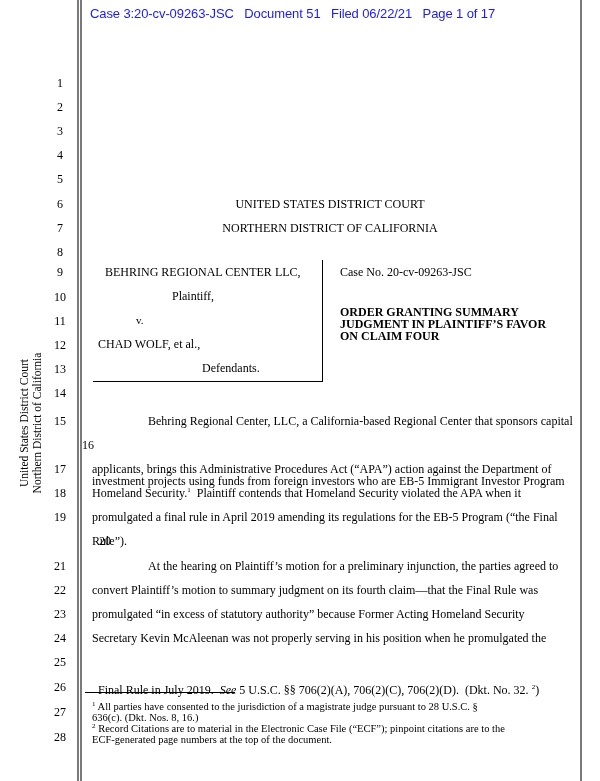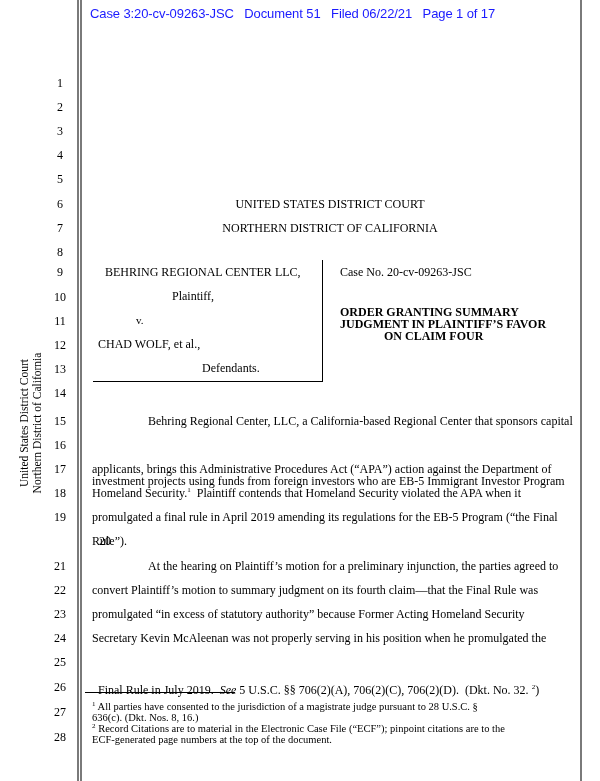--- a/index.html
+++ b/index.html
@@ -56,21 +56,21 @@
     <div class="ln" style="top: 197px;">6</div>
     <div class="ln" style="top: 221px;">7</div>
     <div class="ln" style="top: 245px;">8</div>
     <div class="ln" style="top: 265px;">9</div>
     <div class="ln" style="top: 290px;">10</div>
     <div class="ln" style="top: 314px;">11</div>
     <div class="ln" style="top: 338px;">12</div>
     <div class="ln" style="top: 362px;">13</div>
     <div class="ln" style="top: 386px;">14</div>
     <div class="ln" style="top: 414px;">15</div>
-    <div class="ln" style="top: 438px;">16</div>
+    <div class="ln" style="top: 438px; margin-left: 28px;">16</div>
     <div class="ln" style="top: 462px;">17</div>
     <div class="ln" style="top: 486px;">18</div>
     <div class="ln" style="top: 510px;">19</div>
     <div class="ln" style="top: 534px; margin-left: 45px;">20</div>
     <div class="ln" style="top: 559px;">21</div>
     <div class="ln" style="top: 583px;">22</div>
     <div class="ln" style="top: 607px;">23</div>
     <div class="ln" style="top: 631px;">24</div>
     <div class="ln" style="top: 655px;">25</div>
     <div class="ln" style="top: 680px;">26</div>
@@ -85,21 +85,21 @@
 <div class="t" style="left:172px;top:289px;">Plaintiff,</div>
 <div class="t" style="left:136px;top:313px;font-size:11px;">v.</div>
 <div class="t" style="left:98px;top:337px;">CHAD WOLF, et al.,</div>
 <div class="t" style="left:172px;top:361px;margin-left:30px;">Defendants.</div>
 <div class="rule" style="left:93px;top:381px;width:230px;height:1px;"></div>
 <div class="rule" style="left:322px;top:260px;width:1px;height:122px;"></div>
 
 <div class="t" style="left:340px;top:265px;">Case No.  20-cv-09263-JSC</div>
 <div class="t bold" style="left:340px;top:306px;line-height:12px;">ORDER GRANTING SUMMARY</div>
 <div class="t bold" style="left:340px;top:318px;line-height:12px;">JUDGMENT IN PLAINTIFF’S FAVOR</div>
-<div class="t bold" style="left:340px;top:330px;line-height:12px;margin-left:44px;">ON CLAIM FOUR</div>
+<div class="t bold" style="left:340px;top:330px;line-height:12px;">ON CLAIM FOUR</div>
 
 <div class="body-line indent" style="top:414px;">Behring Regional Center, LLC, a California-based Regional Center that sponsors capital</div>
 <div class="body-line" style="top:438px;margin-top:36px;">investment projects using funds from foreign investors who are EB-5 Immigrant Investor Program</div>
 <div class="body-line" style="top:462px;">applicants, brings this Administrative Procedures Act (“APA”) action against the Department of</div>
 <div class="body-line" style="top:486px;text-align:right;">
   <span>Homeland Security.</span><sup>1</sup><span style="white-space:pre;">  Plaintiff contends that Homeland Security violated the APA when it</span>
 </div>
 <div class="body-line" style="top:510px;">promulgated a final rule in April 2019 amending its regulations for the EB-5 Program (“the Final</div>
 <div class="body-line" style="top:534px;">Rule”).</div>
 

